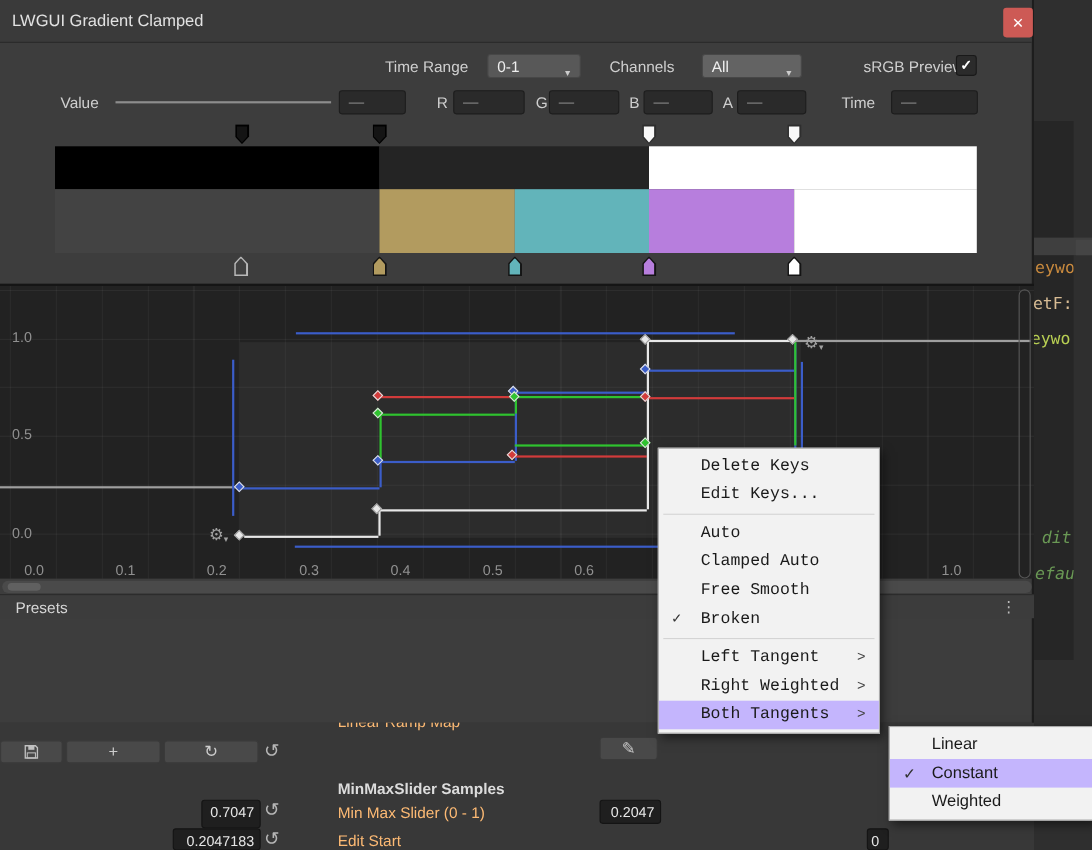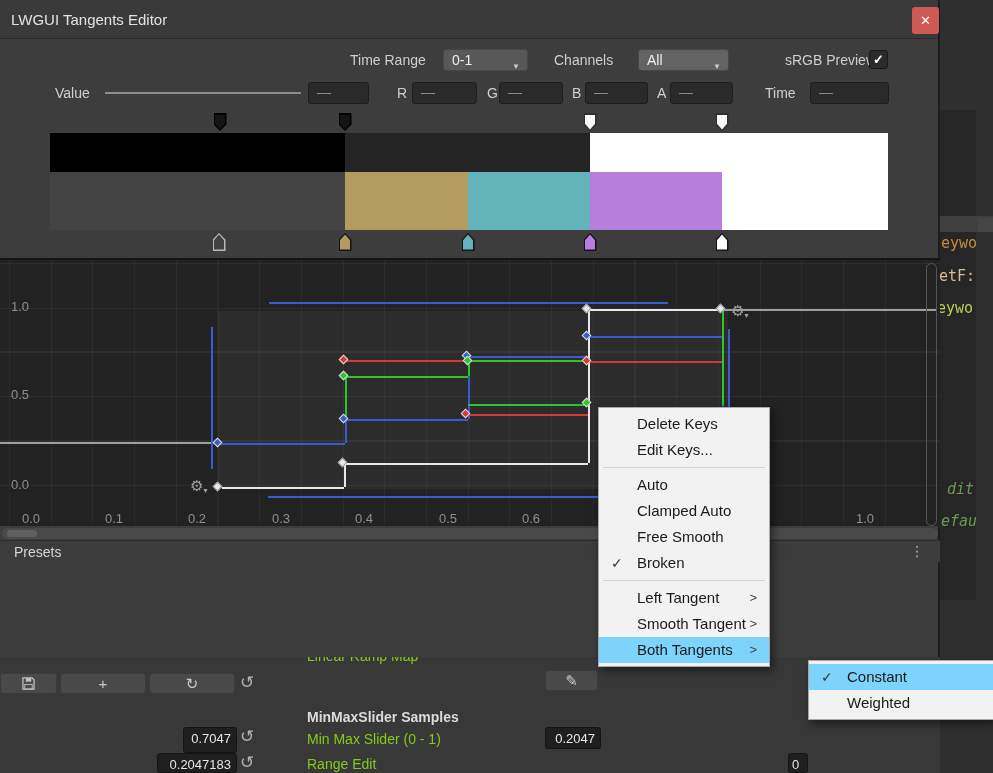--- a/index.html
+++ b/index.html
@@ -18,21 +18,21 @@
   .code-line { position:absolute; white-space:nowrap; font-family:"DejaVu Sans Mono", monospace; font-size:15px; }
   #bg-band1 { position:absolute; left:0; top:216px; width:53px; height:16px; background:#3f3f3f; }
   #bg-thumb { position:absolute; left:38px; top:218px; width:15px; height:14px; background:#454545; }
 
   #bg-bottom { left:0; top:657px; width:940px; height:116px; background:#383838; }
   .bbtn { position:absolute; background:#494949; border:1px solid #3a3a3a; border-radius:3px;
           color:#cccccc; text-align:center; font-size:15px; line-height:19px; }
   .vfield { position:absolute; background:#1f1f1f; border:1px solid #141414; border-radius:3px;
             color:#e6e6e6; font-size:13px; text-align:right; padding:3px 5px 0 3px; overflow:hidden; white-space:nowrap;}
   .revert { position:absolute; color:#b5b5b5; font-size:17px; }
-  .insp-label { position:absolute; color:#84cc16; font-size:14px; white-space:nowrap; }
+  .insp-label { position:absolute; color:#fdba74; font-size:14px; white-space:nowrap; }
 
   
   #gwindow { left:0; top:0; width:940px; height:657px; background:#3d3d3d; border-right:2px solid #1d1d1d; }
   #titlebar { position:absolute; left:0; top:0; width:100%; height:39px; background:#3a3a3a; border-bottom:1px solid #2b2b2b; }
   #title { position:absolute; left:11px; top:11px; color:#e2e2e2; font-size:15px; }
   #close-btn { position:absolute; left:912px; top:7px; width:27px; height:27px; background:#cd5a55; border-radius:3px;
                color:#ffffff; font-size:13px; text-align:center; line-height:27px; cursor:default; }
 
   .tb-label { position:absolute; color:#cfcfcf; font-size:14px; white-space:nowrap; }
   .dropdown { position:absolute; height:22px; background:#585858; border:1px solid #474747; border-radius:3px;
@@ -81,21 +81,21 @@
   .swatch { position:absolute; top:8px; height:16px; border:1px solid #1b1b1b; }
   .swatch.framed { border:1px solid #a8a8a8; }
   .swatch .sw-label { position:absolute; left:50%; top:-1px; transform:translateX(-72%);
      color:#ffffff; font-size:14px; font-weight:bold;
      text-shadow:-1px -1px 0 #000, 1px -1px 0 #000, -1px 1px 0 #000, 1px 1px 0 #000; }
 
   
   .menu { position:absolute; background:#f2f2f2; border:1px solid #a9a9a9; box-shadow:3px 4px 9px rgba(0,0,0,0.5);
           padding:3px 0; z-index:50; }
   .menu-row { position:relative; height:26px; line-height:26px; color:#1a1a1a; font-size:15px; }
-  .menu-row.hl { background:#7dd3fc; }
+  .menu-row.hl { background:#c4b5fd; }
   .menu-row .mr-check { position:absolute; left:12px; width:20px; color:#333333; font-size:14px; }
   .menu-row .mr-label { position:absolute; left:38px; white-space:nowrap; }
   .menu-row .mr-arrow { position:absolute; right:12px; color:#444444; font-size:13px; }
   .menu-sep { height:9px; position:relative; }
   .menu-sep::after { content:""; position:absolute; left:4px; right:4px; top:4px; height:1px; background:#d4d4d4; }
 </style>
 </head>
 <body>
 
 <div class="abs" id="bg-right">
@@ -128,31 +128,31 @@
 
   <div class="vfield" style="left:157px;top:96px;width:80px;height:20px;">0.2047183</div>
   <div class="revert" style="left:240px;top:95px;">↺</div>
 
   <div class="insp-label" style="left:307px;top:-9px;">Linear Ramp Map</div>
 
   <div class="bbtn" style="left:545px;top:13px;width:53px;height:21px;"><span>✎</span></div>
 
   <div class="insp-label" style="left:307px;top:52px;font-weight:bold;color:#dcdcdc;">MinMaxSlider Samples</div>
   <div class="insp-label" style="left:307px;top:74px;">Min Max Slider (0 - 1)</div>
-  <div class="insp-label" style="left:307px;top:99px;">Range Edit</div>
+  <div class="insp-label" style="left:307px;top:99px;">Edit Start</div>
 
   <div class="vfield" style="left:545px;top:70px;width:56px;height:22px;">0.2047</div>
 
   <div class="vfield" style="left:788px;top:96px;width:20px;height:20px;text-align:left;">0</div>
 
 </div>
 
 <div class="abs" id="gwindow">
   <div id="titlebar">
-    <div id="title">LWGUI Tangents Editor</div>
+    <div id="title">LWGUI Gradient Clamped</div>
     <div id="close-btn"><span>✕</span></div>
   </div>
 
   <div class="tb-label" style="left:350px;top:52px;">Time Range</div>
   <div class="dropdown" style="left:443px;top:49px;width:85px;">
     <span>0-1</span>
     <span class="dd-arrow">▼</span>
   </div>
   <div class="tb-label" style="left:554px;top:52px;">Channels</div>
   <div class="dropdown" style="left:638px;top:49px;width:91px;background:#636363;">
@@ -279,21 +279,21 @@
       <div class="inner m-up-i" style="background: rgb(98, 180, 186);"></div>
     </div>
     <div class="marker m-up" style="left: 583.5px; top: 233px; background: rgb(20, 20, 20); position: absolute;">
       <div class="inner m-up-i" style="background: rgb(183, 126, 221);"></div>
     </div>
     <div class="marker m-up" style="left: 715.5px; top: 233px; background: rgb(20, 20, 20); position: absolute;">
       <div class="inner m-up-i" style="background: rgb(255, 255, 255);"></div>
     </div>
   </div>
 
-<div class="menu" id="context-menu" style="left:598px;top:407px;width:172px;">
+<div class="menu" id="context-menu" style="left:598px;top:407px;width:202px;font-family:Liberation Mono, monospace;">
     <div class="menu-row">
       <span class="mr-check"></span>
       <span class="mr-label">Delete Keys</span>
     </div>
     <div class="menu-row">
       <span class="mr-check"></span>
       <span class="mr-label">Edit Keys...</span>
     </div>
     <div class="menu-sep"></div>
     <div class="menu-row">
@@ -313,30 +313,34 @@
       <span class="mr-label">Broken</span>
     </div>
     <div class="menu-sep"></div>
     <div class="menu-row">
       <span class="mr-check"></span>
       <span class="mr-label">Left Tangent</span>
       <span class="mr-arrow">&gt;</span>
     </div>
     <div class="menu-row">
       <span class="mr-check"></span>
-      <span class="mr-label">Smooth Tangent</span>
+      <span class="mr-label">Right Weighted</span>
       <span class="mr-arrow">&gt;</span>
     </div>
     <div class="menu-row hl">
       <span class="mr-check"></span>
       <span class="mr-label">Both Tangents</span>
       <span class="mr-arrow">&gt;</span>
     </div>
   </div>
 <div class="menu" id="sub-menu" style="left:808px;top:660px;width:186px;">
+    <div class="menu-row">
+      <span class="mr-check"></span>
+      <span class="mr-label">Linear</span>
+    </div>
     <div class="menu-row hl">
       <span class="mr-check">✓</span>
       <span class="mr-label">Constant</span>
     </div>
     <div class="menu-row">
       <span class="mr-check"></span>
       <span class="mr-label">Weighted</span>
     </div>
   </div>
 

